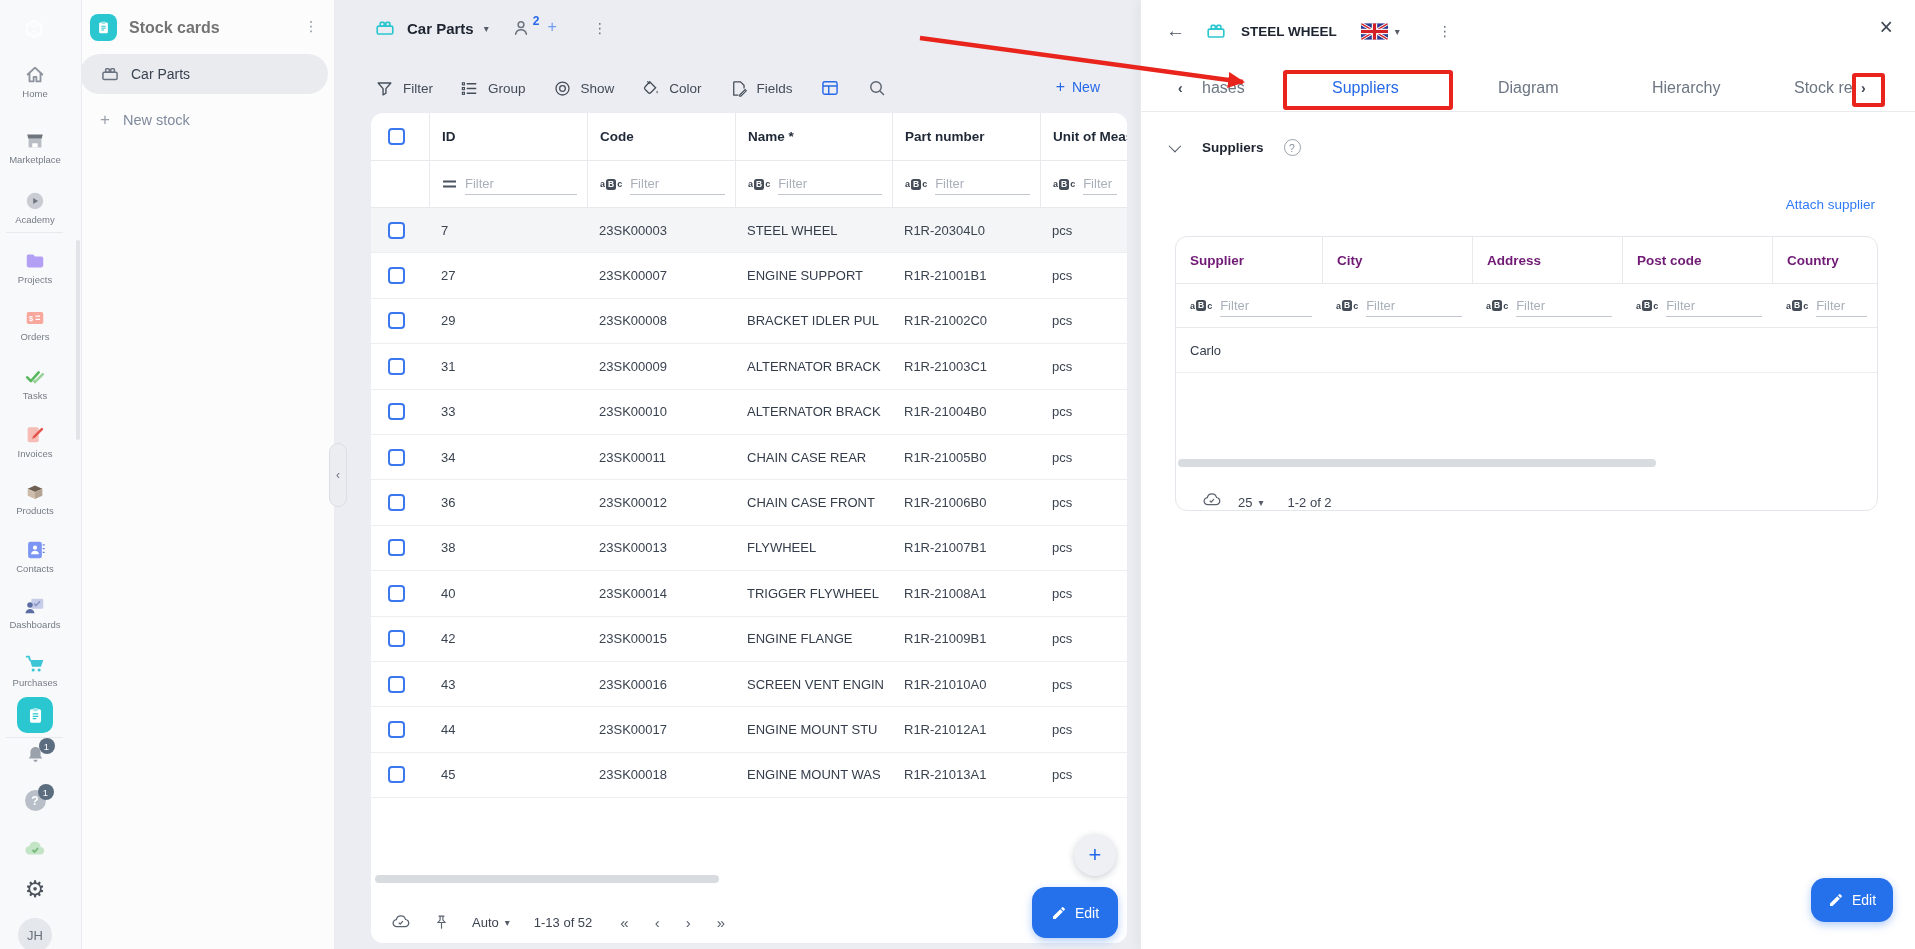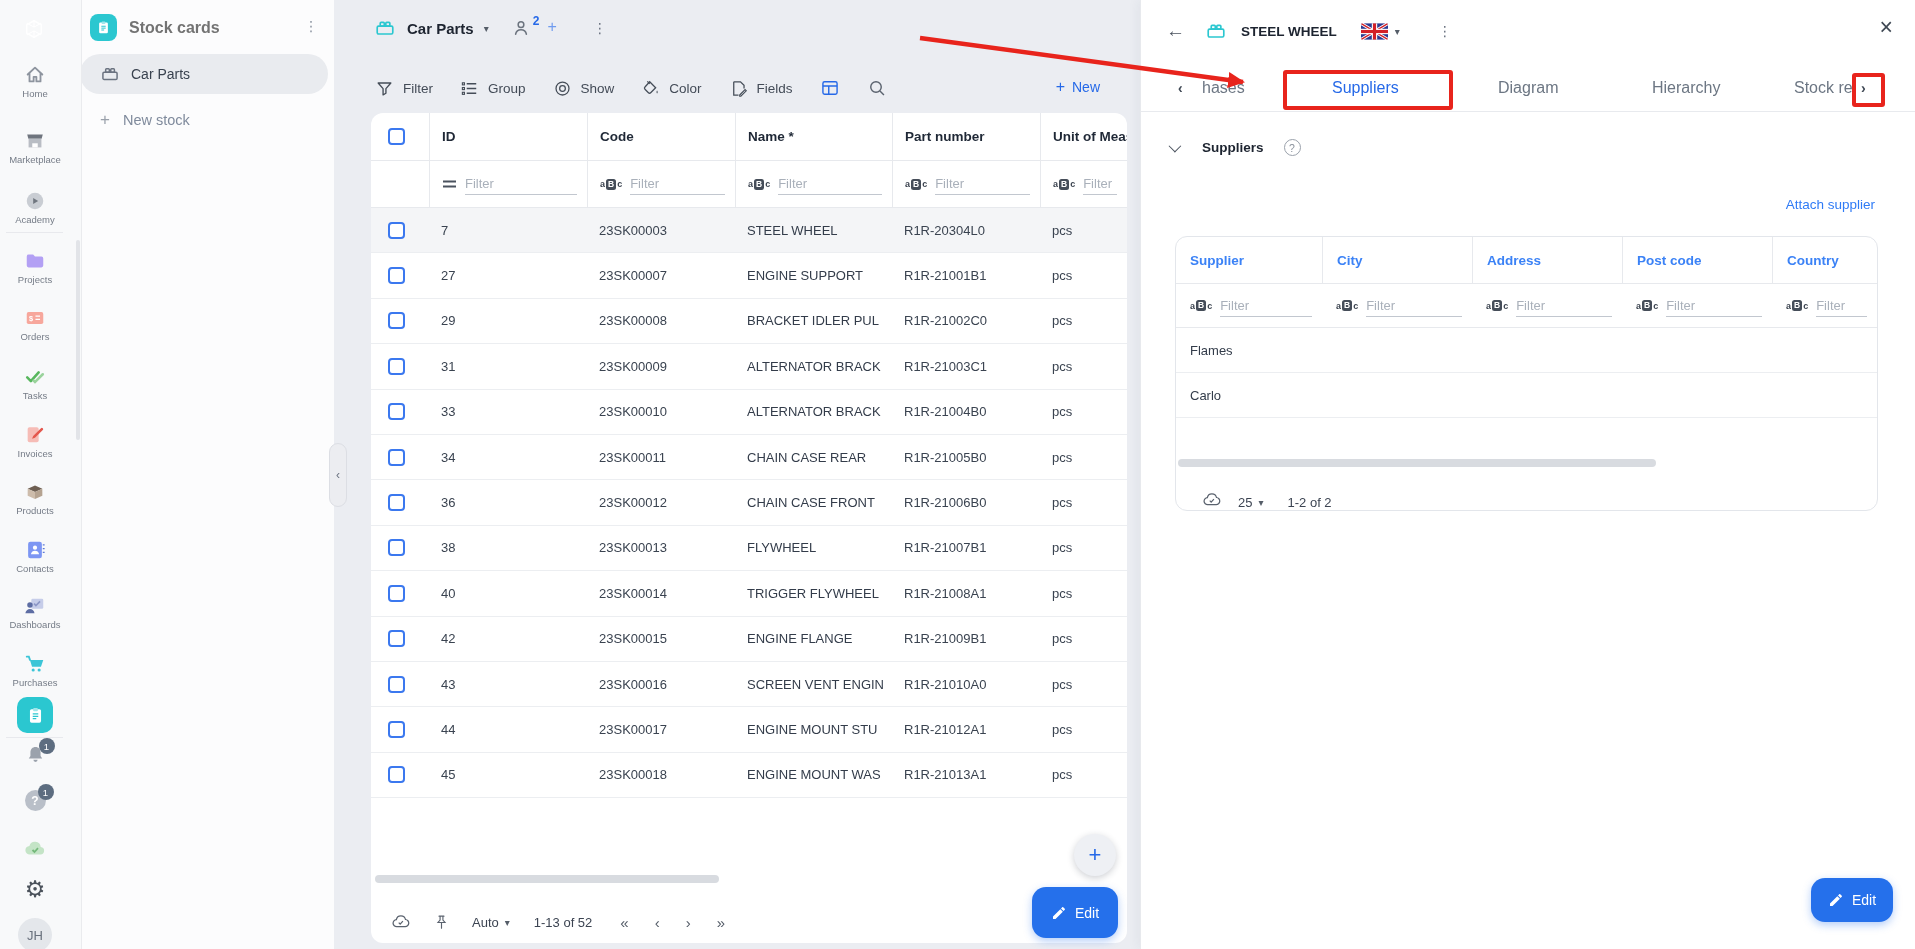--- a/index.html
+++ b/index.html
@@ -86,21 +86,21 @@
 .ptab.active{color:#2669e8}
 .tab-chev{position:absolute;top:14px;font-size:14px;color:#3f4854;font-weight:bold;cursor:pointer}
 .annot{border:4px solid #e8241c;border-radius:3px;position:absolute;pointer-events:none}
 .sec-head{position:absolute;left:28px;top:139px;display:flex;align-items:center}
 .chevdown{width:9px;height:9px;border-right:1.8px solid #4a525e;border-bottom:1.8px solid #4a525e;transform:rotate(45deg) translateY(-2px);margin-right:24px;cursor:pointer}
 .sec-title{font-size:13.5px;font-weight:700;color:#1d2430;margin-right:20px}
 .q-circ{width:17px;height:17px;border:1px solid #9aa1ab;border-radius:50%;color:#8a919c;font-size:10.5px;display:flex;align-items:center;justify-content:center}
 .attach{position:absolute;right:40px;top:197px;font-size:13.5px;color:#2f7bf6;cursor:pointer}
 .d-card{position:absolute;left:34px;top:236px;width:703px;height:275px;border:1px solid #e3e6eb;border-radius:12px;overflow:hidden;background:#fff}
 .dhead{display:flex;height:47px;border-bottom:1px solid #e7e9ed}
-.dh{display:flex;align-items:center;padding-left:14px;font-size:13.5px;font-weight:700;color:#3b82f6;overflow:hidden;white-space:nowrap}
+.dh{display:flex;align-items:center;padding-left:14px;font-size:13.5px;font-weight:700;color:#701a75;overflow:hidden;white-space:nowrap}
 .dhead .dh + .dh{border-left:1px solid #e7e9ed}
 .d0{width:146px;flex:none}.d1{width:150px;flex:none}.d2{width:150px;flex:none}.d3{width:150px;flex:none}.d4{flex:1;min-width:0}
 .dfilter{display:flex;height:44px;border-bottom:1px solid #e7e9ed}
 .df{display:flex;align-items:center;gap:8px;padding:0 10px 0 14px;overflow:hidden}
 .df input{border:none;outline:none;border-bottom:1px solid #c2c7cf;background:transparent;font-family:"Liberation Sans",sans-serif;font-size:13px;color:#3a4250;padding:3px 0;flex:1;min-width:0}
 .df input::placeholder{color:#a9b0ba}
 .drow{height:45px;border-bottom:1px solid #eceef1;display:flex;align-items:center;padding-left:14px;font-size:13px;color:#333c4a;cursor:pointer}
 .d-scroll{position:absolute;left:2px;top:222px;width:478px;height:8px;background:#d8dbe0;border-radius:4px;cursor:pointer}
 .d-footer{position:absolute;left:0;bottom:0;width:100%;height:44px;display:flex;align-items:flex-end;padding-left:26px;font-size:13px;color:#3c4452}
 .d-footer .cf-ic{margin-right:16px}
@@ -682,23 +682,20 @@
           <span class="abc">a<b>B</b>c</span>
           <input placeholder="Filter" style="">
         </div>
         <div class="df d4">
           <span class="abc">a<b>B</b>c</span>
           <input placeholder="Filter" style="">
         </div>
       </div>
       <div>
 
-          <div class="drow">
-            <span>Flames</span>
-          </div>
 
           <div class="drow">
             <span>Carlo</span>
           </div>
         </div>
       <div class="d-scroll"></div>
       <div class="d-footer">
         <span class="cf-ic">
             <svg width="20" height="20" viewBox="0 0 24 24">
               <path d="M7 17.5a4.2 4.2 0 01-.6-8.4 5.6 5.6 0 0111-.1 3.6 3.6 0 01-.7 8.5H7z" fill="none" stroke="#5a626e" stroke-width="1.5"></path>

